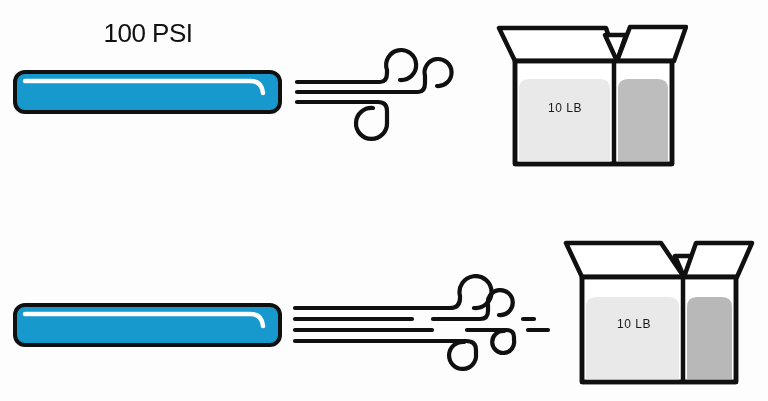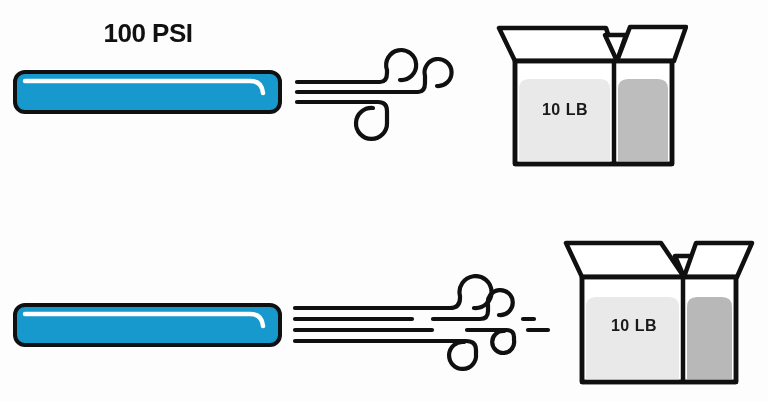--- a/index.html
+++ b/index.html
@@ -11,21 +11,21 @@
     position:relative;
     width:768px;height:401px;
     background:#FDFDFD;
     overflow:hidden;
   }
   .pressure-label{
     position:absolute;
     width:110px;
     text-align:center;
     font-size:26px;
-    font-weight:700;
+    font-weight:400;
     letter-spacing:-0.5px;
     color:#111111;
   }
   .pressure-label.low{left:93px;top:18px;}
   .pressure-label.high{left:93px;top:251px;}
   .air-bar{
     position:absolute;
     box-sizing:border-box;
     width:269px;height:44px;
     background:#1799CD;
@@ -38,22 +38,22 @@
   .wind{position:absolute;}
   .wind.low{left:288px;top:44px;}
   .wind.high{left:290px;top:274px;}
   .boxsvg{position:absolute;}
   .boxsvg.low{left:488px;top:16px;}
   .boxsvg.high{left:555px;top:234px;}
   .box-weight-label{
     position:absolute;
     width:100px;
     text-align:center;
-    font-size:16px;
-    font-weight:700;
+    font-size:12px;
+    font-weight:400;
     letter-spacing:0.5px;
     color:#1a1a1a;
   }
   .box-weight-label.low{left:515px;top:101px;}
   .box-weight-label.high{left:584px;top:317px;}
   .stroke{stroke:#101010;fill:none;stroke-linecap:round;}
 </style>
 </head>
 <body>
 

